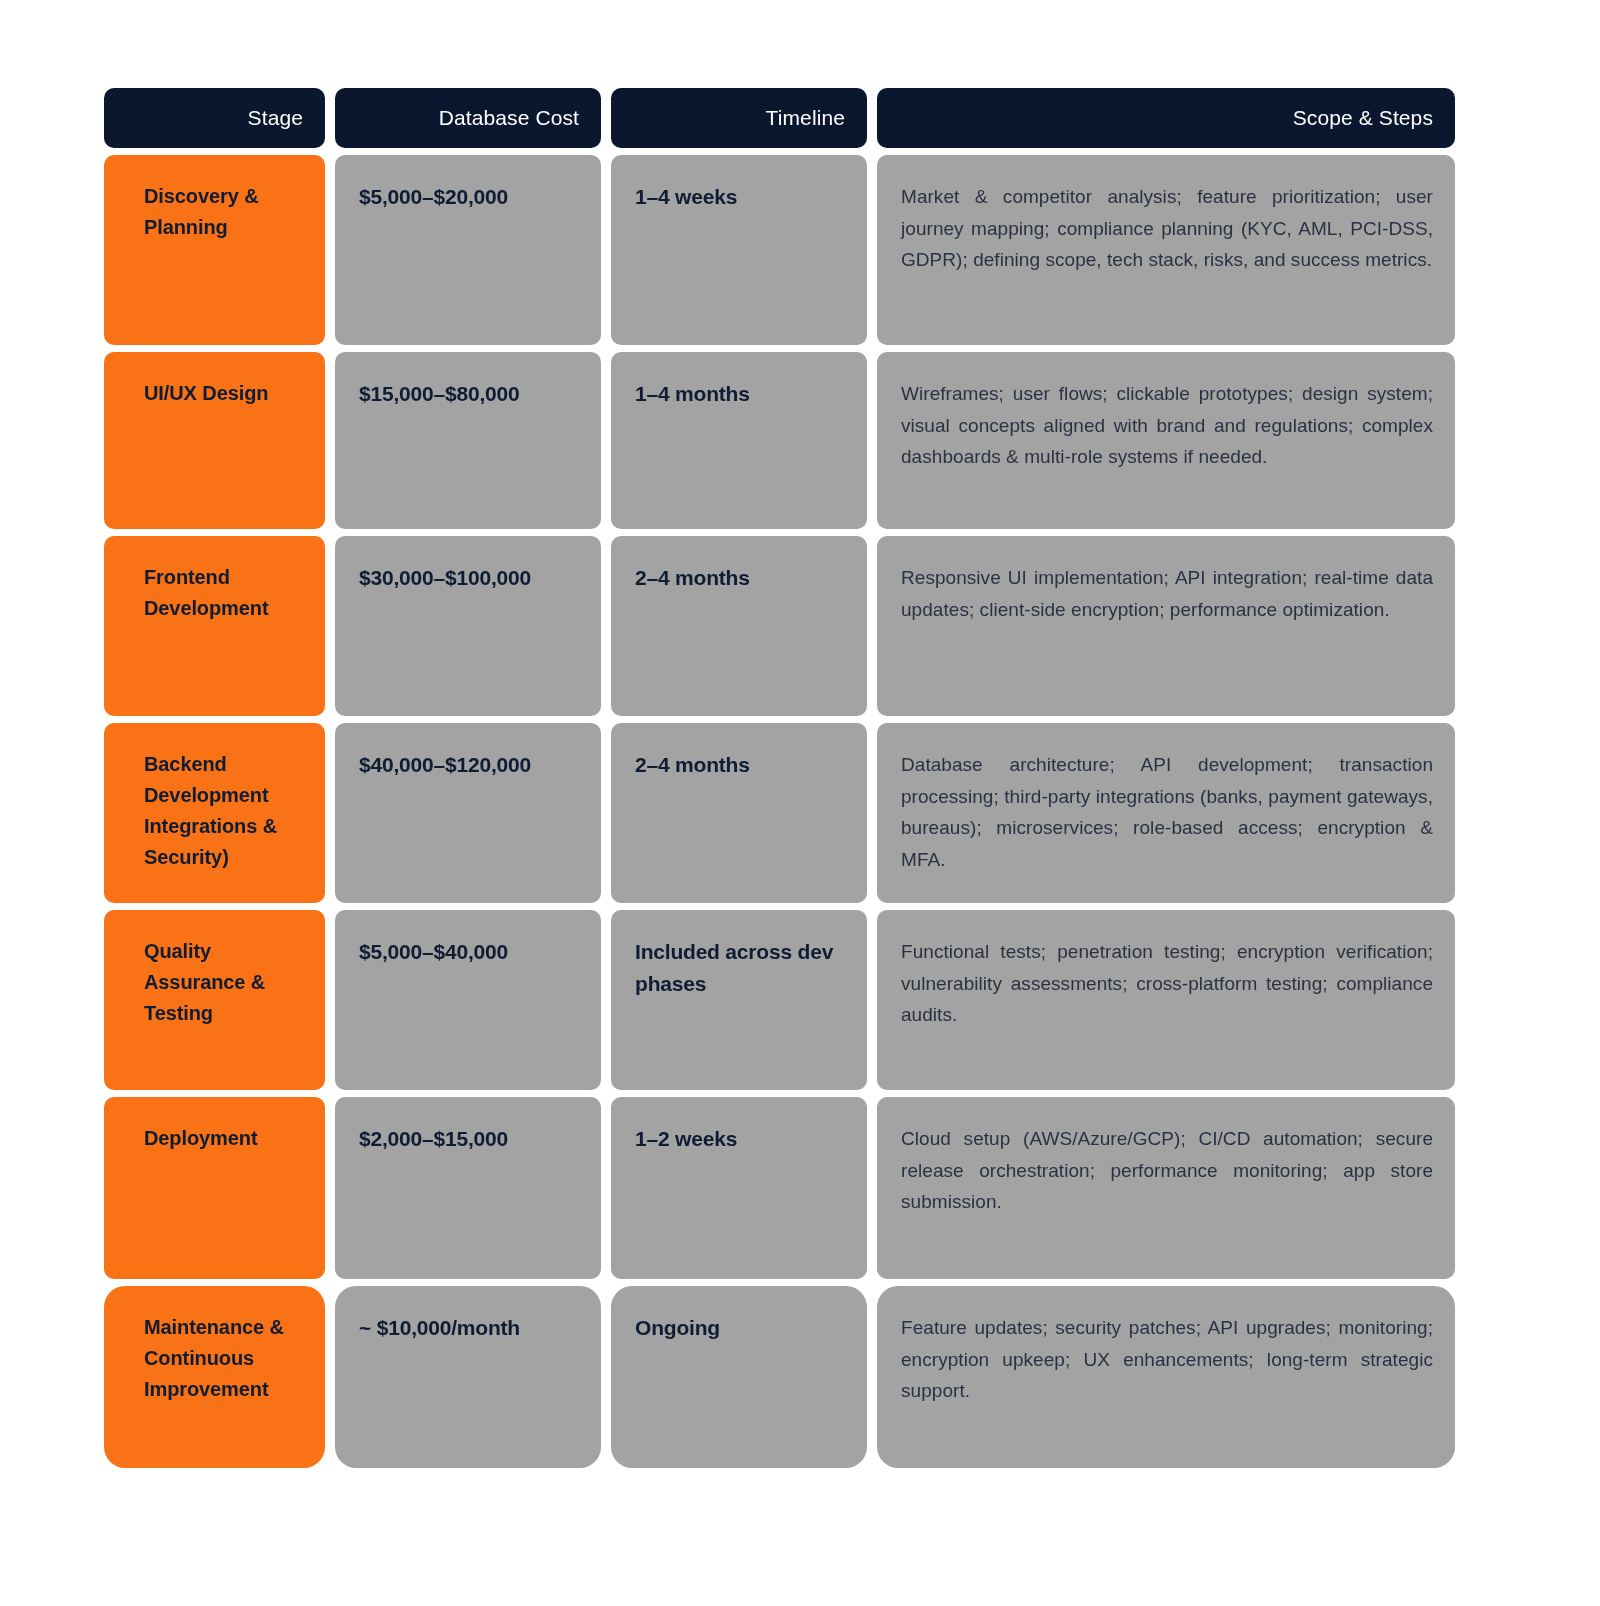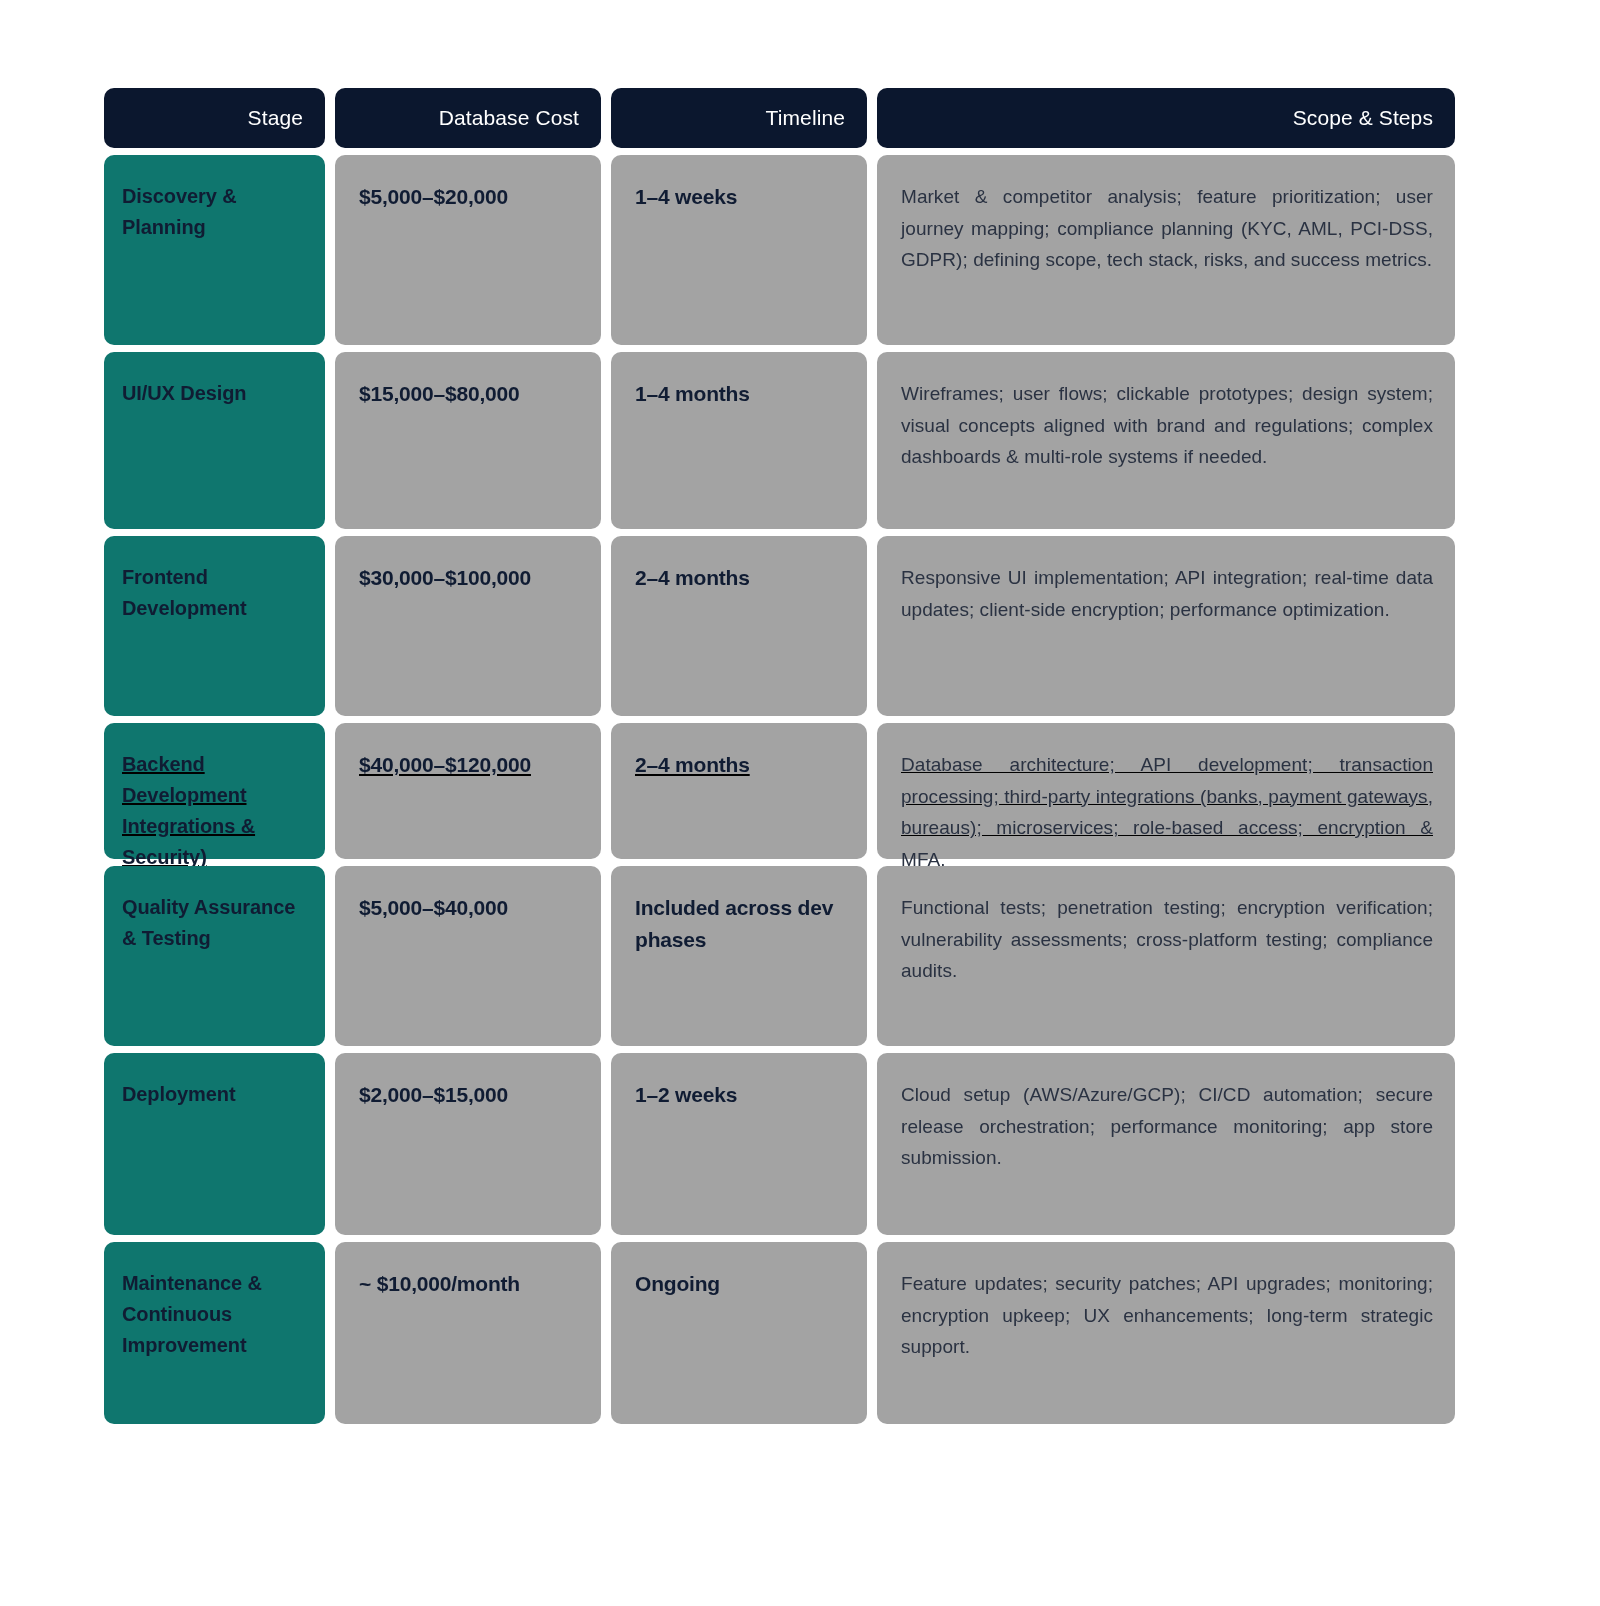--- a/index.html
+++ b/index.html
@@ -41,23 +41,23 @@
   }
   .hdr-cell span {
     color: #ffffff;
     font-size: 21px;
     font-weight: 400;
     letter-spacing: 0.1px;
   }
 
   
   .stage-cell {
-    background: #0f766e;
+    background: #f97316;
     border-radius: 10px;
-    padding: 26px 22px 22px 18px;
+    padding: 26px 22px 22px 40px;
     box-sizing: border-box;
   }
   .stage-cell span {
     display: block;
     color: #101c33;
     font-size: 20px;
     font-weight: bold;
     line-height: 31px;
     letter-spacing: -0.1px;
   }
@@ -85,24 +85,24 @@
     letter-spacing: 0.05px;
     text-align: justify;
     text-justify: inter-word;
     hyphens: auto;
   }
 
   
   .r0 .stage-cell, .r0 .data-cell { height: 190px; }
   .r1 .stage-cell, .r1 .data-cell { height: 177px; }
   .r2 .stage-cell, .r2 .data-cell { height: 180px; }
-  .r3 .stage-cell, .r3 .data-cell { height: 136px; text-decoration: underline; }
+  .r3 .stage-cell, .r3 .data-cell { height: 180px; }
   .r4 .stage-cell, .r4 .data-cell { height: 180px; }
   .r5 .stage-cell, .r5 .data-cell { height: 182px; }
-  .r6 .stage-cell, .r6 .data-cell { height: 182px; }
+  .r6 .stage-cell, .r6 .data-cell { height: 182px; border-radius: 21px; }
 </style>
 </head>
 <body>
 
 <div class="table-wrap">
 
   <div class="grid-row header-row">
     <div class="hdr-cell">
       <span>Stage</span>
     </div>

